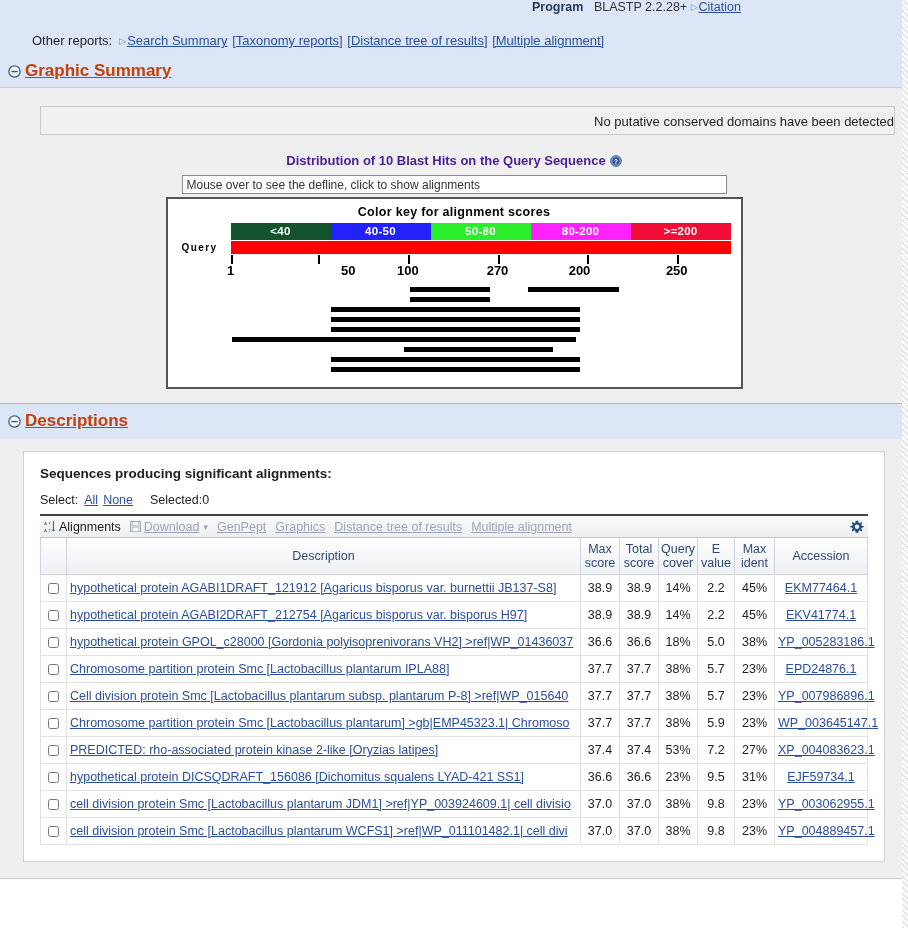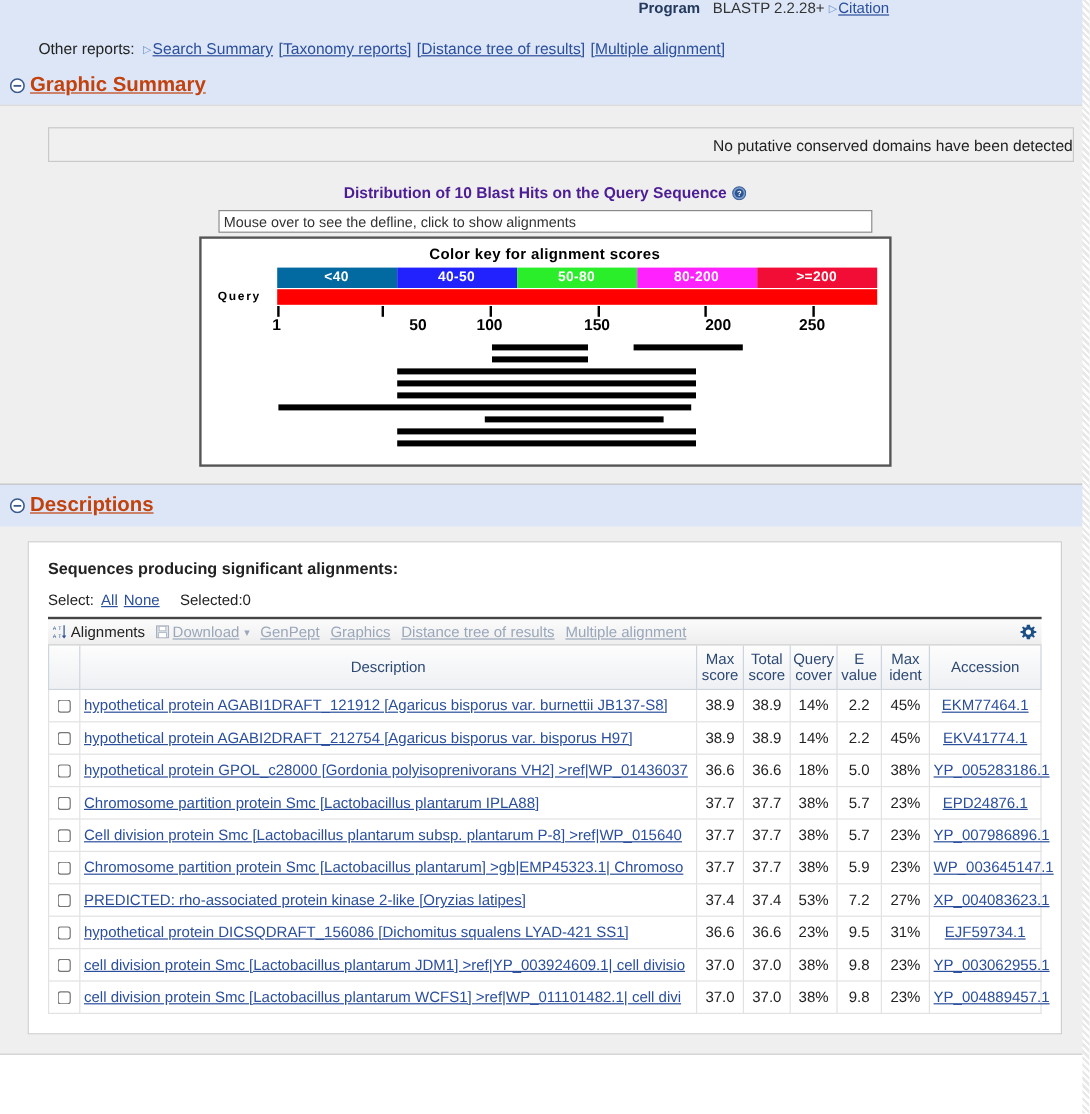--- a/index.html
+++ b/index.html
@@ -143,42 +143,42 @@
         <circle cx="7" cy="7" r="4.3" fill="#2c5490"></circle>
         <text x="7" y="10.2" font-size="7.4" font-family="Liberation Sans, sans-serif" font-weight="bold" fill="#ffffff" text-anchor="middle">?</text>
       </svg>
     </div>
 
     <div class="mouseover">Mouse over to see the defline, click to show alignments</div>
 
     <div class="graphbox">
       <div class="ckey">Color key for alignment scores</div>
       <div class="keybar" id="keybar">
-          <div style="background: #0369a1;">&lt;40</div>
+          <div style="background: #14532d;">&lt;40</div>
           <div style="background: rgb(34, 34, 255);">40-50</div>
           <div style="background: rgb(42, 238, 42);">50-80</div>
           <div style="background: rgb(255, 34, 255);">80-200</div>
           <div style="background: rgb(242, 13, 54);">&gt;=200</div>
         </div>
       <div class="qlabel">Query</div>
       <div class="qbar"></div>
       <div class="ticks" id="ticks">
           <i style="left: 0px;"></i>
           <i style="left: 87.8136px;"></i>
           <i style="left: 177.419px;"></i>
           <i style="left: 267.025px;"></i>
           <i style="left: 356.631px;"></i>
           <i style="left: 446.237px;"></i>
         </div>
       <div class="ticklabels" id="ticklabels">
           <span style="left: 0px;">1</span>
           <span style="left: 87.8136px; margin-left: 30px;">50</span>
           <span style="left: 177.419px;">100</span>
-          <span style="left: 267.025px;">150</span>
-          <span style="left: 368px;">200</span>
+          <span style="left: 267.025px;">270</span>
+          <span style="left: 349px;">200</span>
           <span style="left: 446.237px;">250</span>
         </div>
       <div class="hits" id="hits">
           <b style="left: 242.211px; width: 80.6452px; top: 0px; background: rgb(0, 0, 0);"></b>
           <b style="left: 360.491px; width: 91.3978px; top: 0px; background: rgb(0, 0, 0);"></b>
           <b style="left: 242.211px; width: 80.6452px; top: 10px; background: rgb(0, 0, 0);"></b>
           <b style="left: 163.358px; width: 249.104px; top: 20px; background: rgb(0, 0, 0);"></b>
           <b style="left: 163.358px; width: 249.104px; top: 30px; background: rgb(0, 0, 0);"></b>
           <b style="left: 163.358px; width: 249.104px; top: 40px; background: rgb(0, 0, 0);"></b>
           <b style="left: 64.7921px; width: 344.086px; top: 50px; background: rgb(0, 0, 0);"></b>

